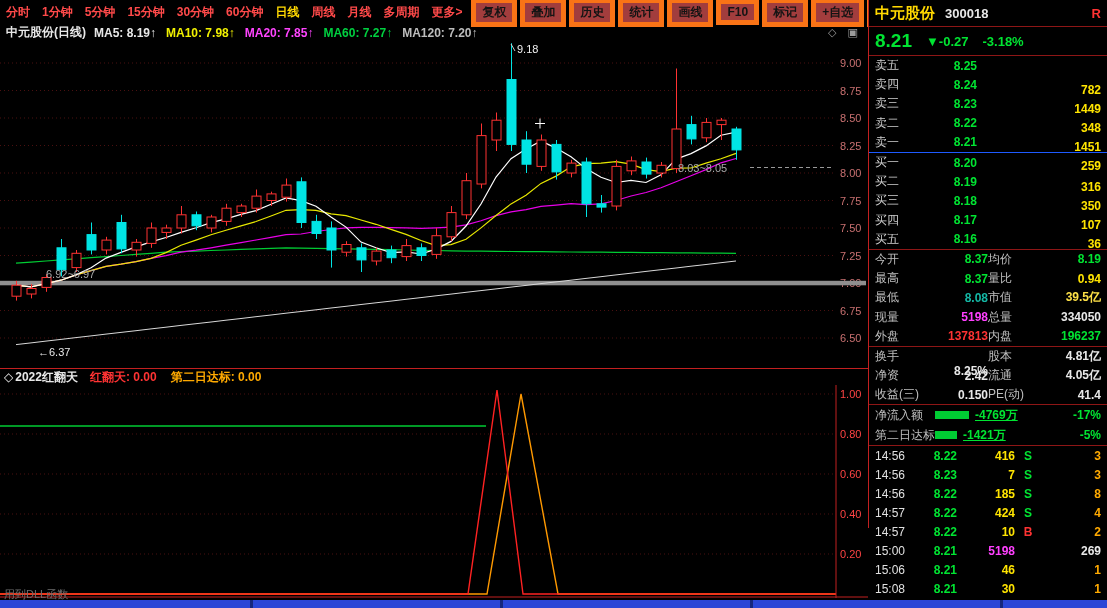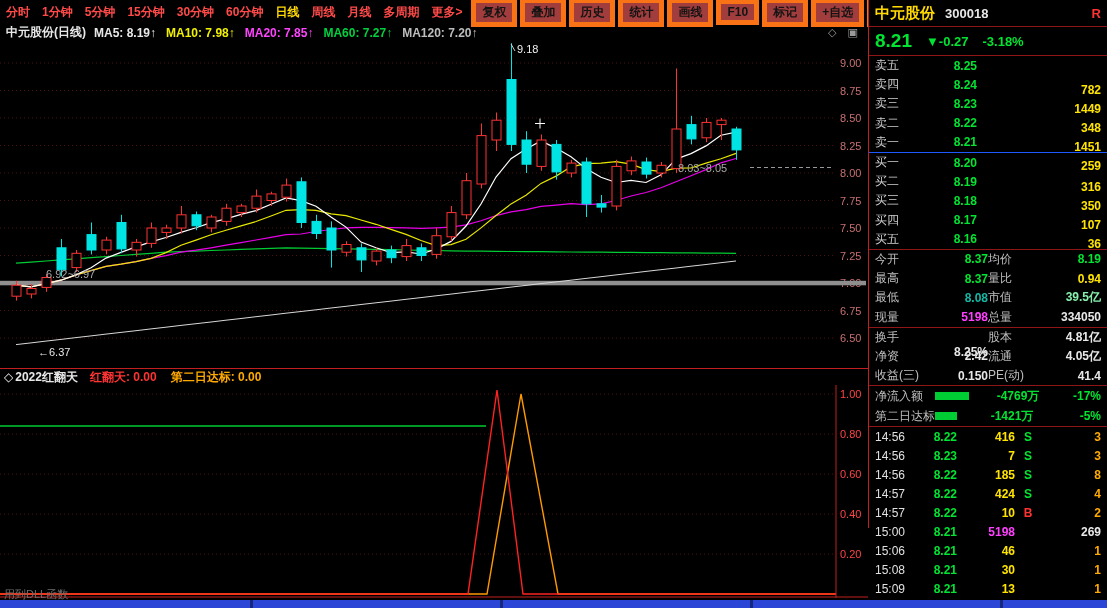--- a/index.html
+++ b/index.html
@@ -48,21 +48,21 @@
   .q-label{color:#cfcfcf;width:38px;}
   .q-prc{width:64px;text-align:right;font-weight:700;}
   .q-vol{flex:1;text-align:right;font-weight:700;color:#ffe400;margin-top:48px;}
   #q-bluesep{height:0;border-bottom:1px solid #1e5aff;}
   .s-col{display:flex;width:50%;align-items:center;}
   .s-label{color:#bfbfbf;}
   .s-val{flex:1;text-align:right;font-weight:700;}
   .f-row{display:flex;align-items:center;height:20px;font-size:12px;padding:0 6px;}
   .f-label{color:#bfbfbf;width:60px;}
   .f-bar{height:8px;background:#00cc33;margin-right:6px;}
-  .f-val{flex:1;text-align:center;color:#00e432;font-weight:700;}
+  .f-val{flex:1;text-align:left;color:#00e432;font-weight:700;text-decoration:underline;}
   .f-pct{width:40px;text-align:right;color:#00e432;font-weight:700;}
   .t-row{display:flex;align-items:center;height:19px;font-size:12px;padding:0 6px;}
   .t-time{color:#e0e0e0;width:38px;}
   .t-prc{width:44px;text-align:right;font-weight:700;}
   .t-vol{width:58px;text-align:right;font-weight:700;}
   .t-side{width:26px;text-align:center;font-weight:700;}
   .t-cnt{flex:1;text-align:right;font-weight:700;}
 </style>
 </head>
 <body>
@@ -360,31 +360,41 @@
             <span class="s-val" style="color: rgb(255, 228, 0);">0.94</span>
           </span>
         </div>
         <div class="q-row">
           <span class="s-col">
             <span class="s-label">最低</span>
             <span class="s-val" style="color: #14b8a6;">8.08</span>
           </span>
           <span class="s-col">
             <span class="s-label">市值</span>
-            <span class="s-val" style="color: #86efac;">39.5亿</span>
+            <span class="s-val" style="color: #fde047;">39.5亿</span>
           </span>
         </div>
         <div class="q-row">
           <span class="s-col">
             <span class="s-label">现量</span>
             <span class="s-val" style="color: rgb(255, 64, 255);">5198</span>
           </span>
           <span class="s-col">
             <span class="s-label">总量</span>
             <span class="s-val" style="color: rgb(232, 232, 232);">334050</span>
+          </span>
+        </div>
+        <div class="q-row">
+          <span class="s-col">
+            <span class="s-label">外盘</span>
+            <span class="s-val" style="color: rgb(255, 51, 51);">137813</span>
+          </span>
+          <span class="s-col">
+            <span class="s-label">内盘</span>
+            <span class="s-val" style="color: rgb(0, 228, 50);">196237</span>
           </span>
         </div>
       </div>
     <div id="q-fin" class="q-sec">
         <div class="q-row">
           <span class="s-col">
             <span class="s-label">换手</span>
             <span class="s-val" style="color: rgb(232, 232, 232); margin-top: 29px;">8.25%</span>
           </span>
           <span class="s-col">

